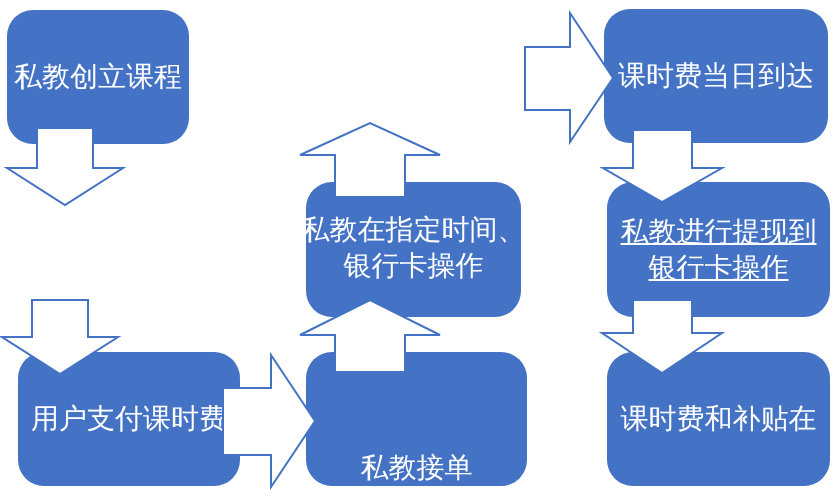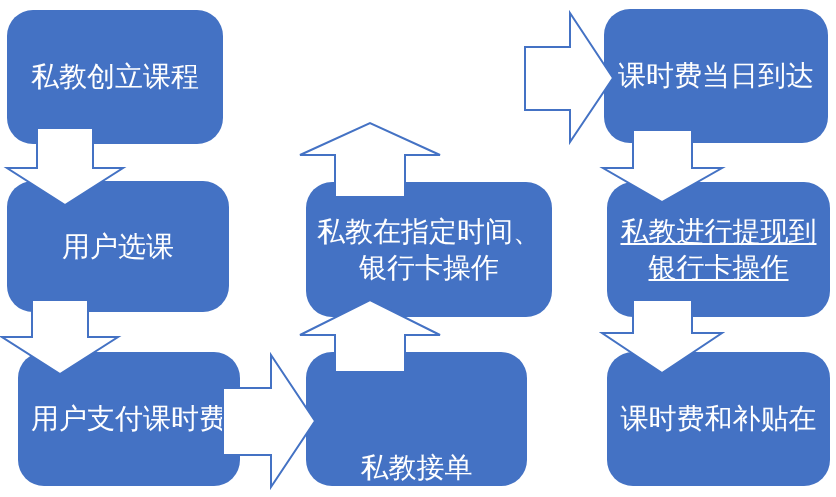--- a/index.html
+++ b/index.html
@@ -44,34 +44,31 @@
     stroke: var(--arrow-stroke, #4472C4);
     stroke-width: 2;
     stroke-linejoin: miter;
   }
 </style>
 </head>
 <body>
 
 <div class="canvas">
 
-  <div class="flow-box" style="left:7px; top:10px; width:216px; height:134px;">
+  <div class="flow-box" style="left:7px; top:10px; width:182px; height:134px;">
     <div>私教创立课程</div>
   </div>
 
-  <div class="flow-box" style="left:7px; top:181px; width:222px; height:131px;">
-    <div>用户选课</div>
-  </div>
 
   <div class="flow-box" style="left:18px; top:352px; width:222px; height:134px;">
     <div>用户支付课时费</div>
   </div>
 
 
-  <div class="flow-box" style="left:306px; top:182px; width:246px; height:135px;">
+  <div class="flow-box" style="left:306px; top:182px; width:215px; height:135px;font-family:Liberation Mono, monospace;">
     <div>私教在指定时间、</div>
     <div>银行卡操作</div>
   </div>
 
   <div class="flow-box" style="left:306px; top:352px; width:221px; height:134px;justify-content:flex-end;">
     <div>私教接单</div>
   </div>
 
   <div class="flow-box" style="left:604px; top:9px; width:224px; height:134px;">
     <div>课时费当日到达</div>

